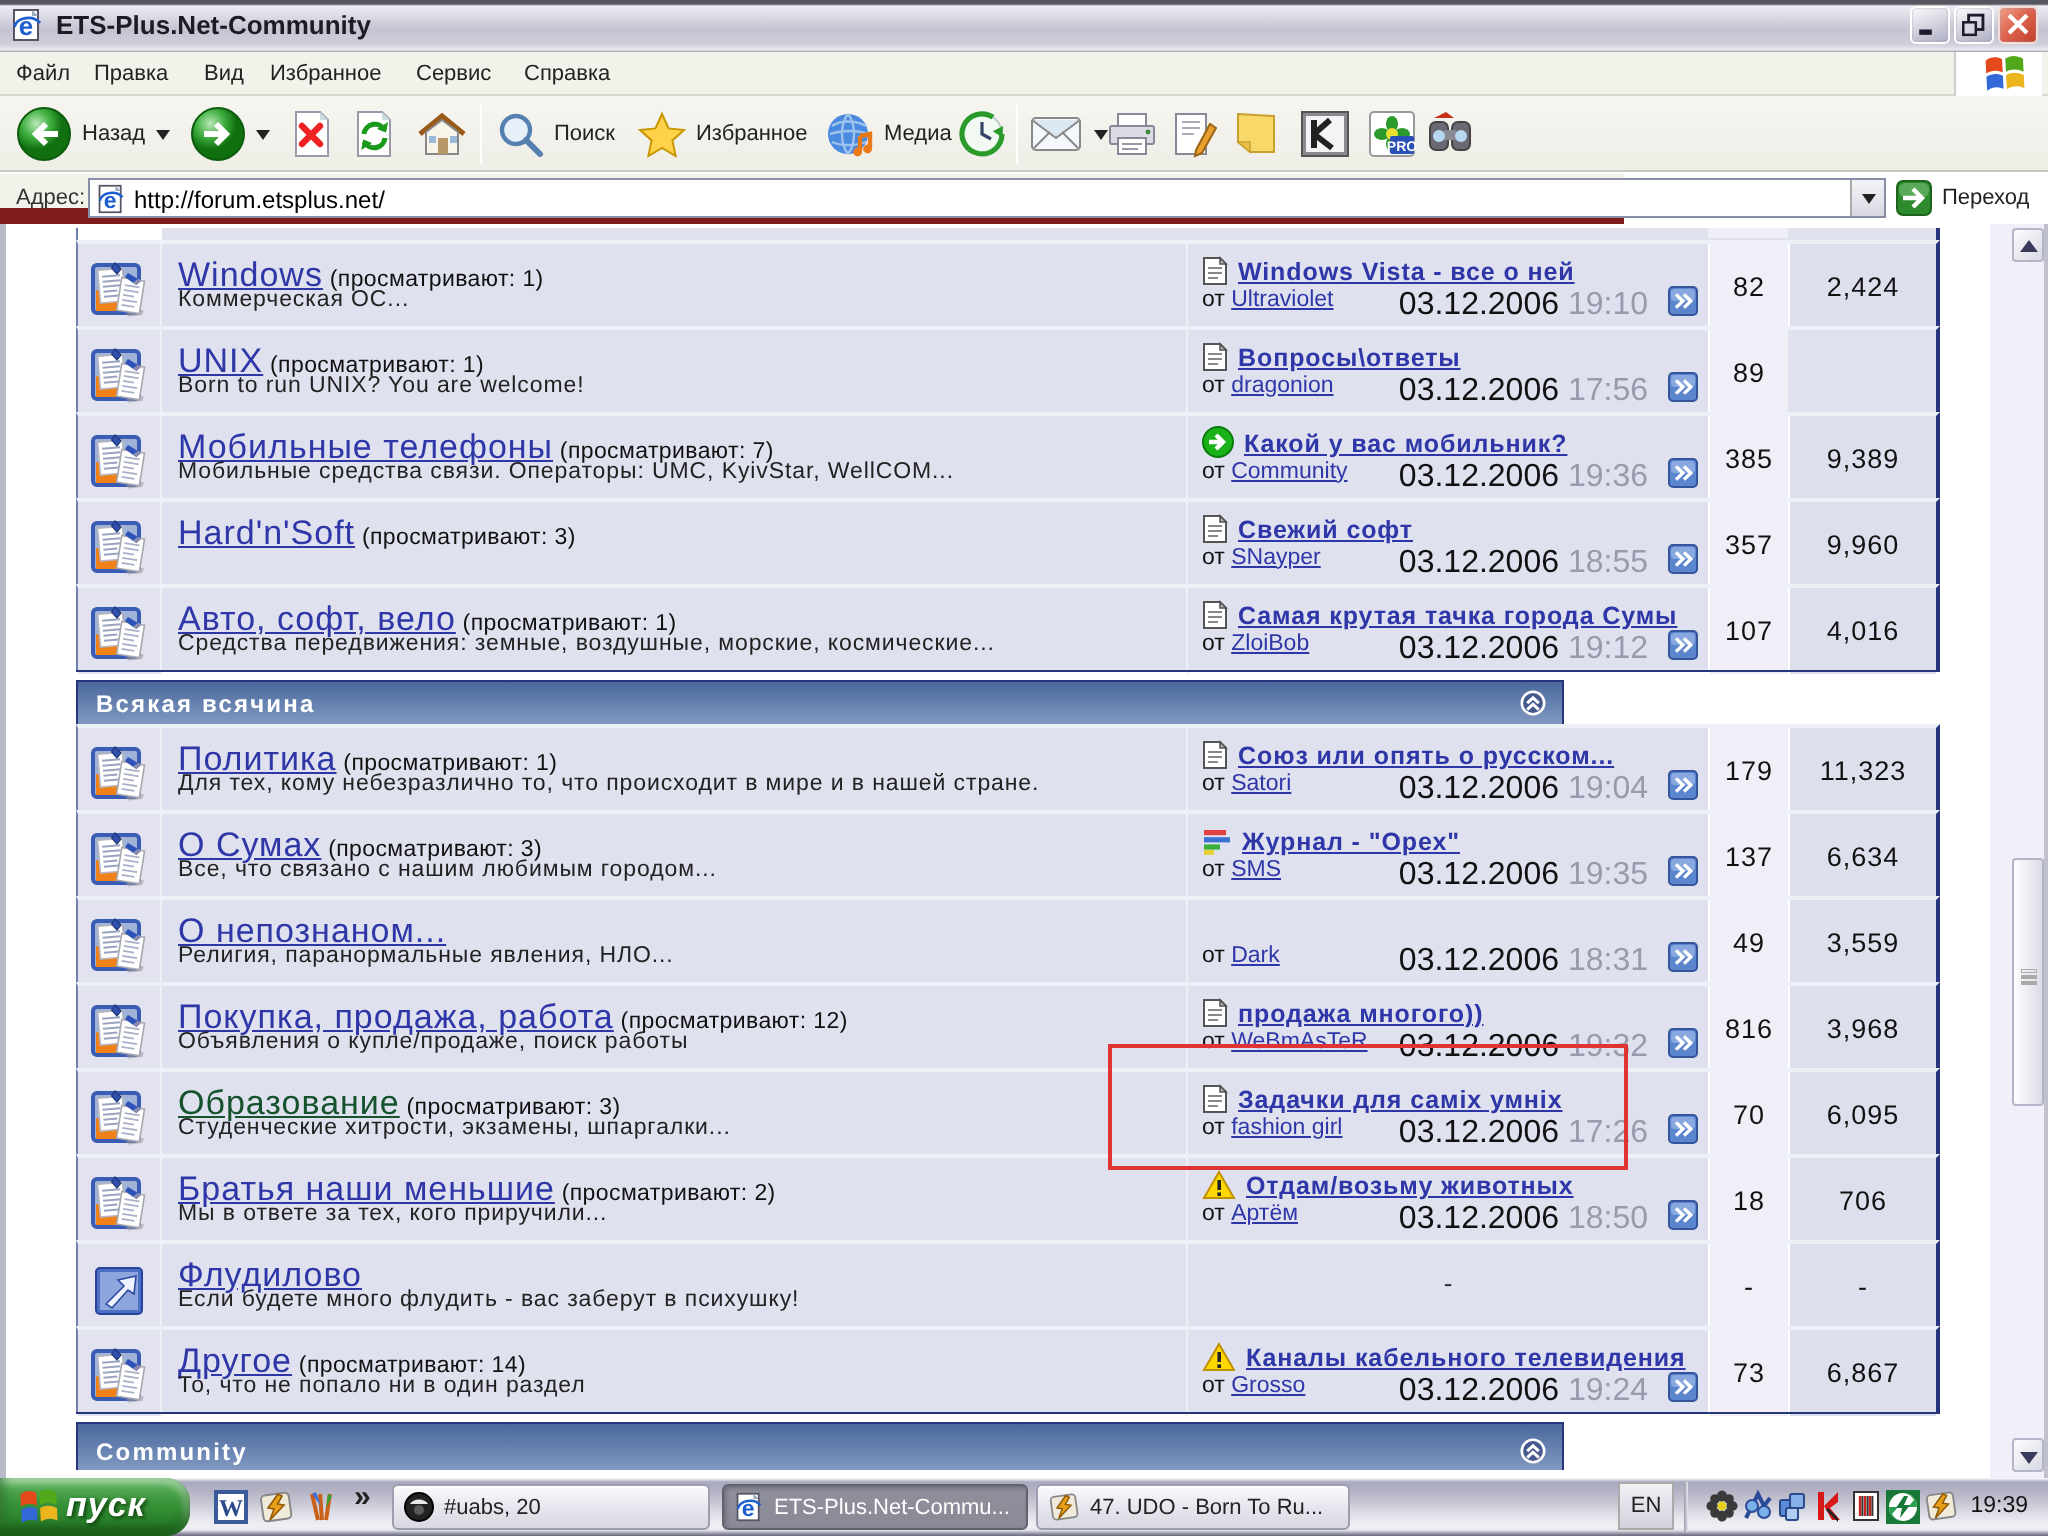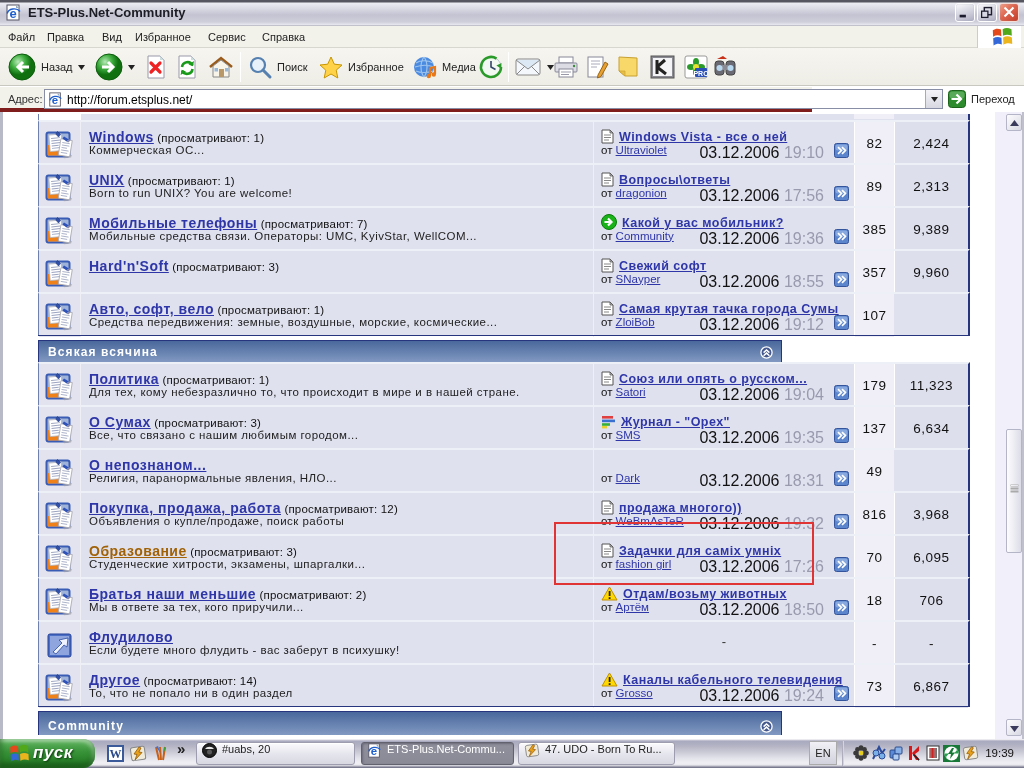--- a/index.html
+++ b/index.html
@@ -15,42 +15,42 @@
 .wg{position:absolute;left:0;top:0;width:100%;height:100%}
 
 #menubar{position:absolute;left:0;top:26px;width:1024px;height:22px;background:#f2f1ea;border-bottom:1px solid #d8d7cf}
 #menubar span{position:absolute;top:5px;font-size:11px;color:#222}
 #mlogo{position:absolute;left:977px;top:26px;width:44px;height:22px;background:#fff;border-left:1px solid #ccc}
 
 #toolbar{position:absolute;left:0;top:48px;width:1024px;height:38px;background:linear-gradient(#f6f5f0,#eeede6);border-bottom:1px solid #c9c8c0}
 .tb{position:absolute;top:0;height:38px;display:flex;align-items:center;font-size:11px;color:#222}
 .tsep{position:absolute;top:4px;width:1px;height:30px;background:#c8c7bf;border-right:1px solid #fff}
 
-#addrbar{position:absolute;left:0;top:87px;width:812px;height:25px;background:#f2f1ea;border-bottom:4px solid #7f1d1d}
+#addrbar{position:absolute;left:0;top:87px;width:812px;height:25px;background:#f2f1ea;border-bottom:8px solid #7f1d1d}
 #addrbar .lbl{position:absolute;left:8px;top:6px;font-size:11px;color:#333}
 #addrfield{position:absolute;left:44px;top:2px;width:899px;height:20px;background:#fff;border:1px solid #888ea6}
 #addrfield .atext{position:absolute;left:22px;top:3px;font-size:12px;color:#000}
 #addrdrop{position:absolute;right:0px;top:0px;width:17px;height:18px;background:linear-gradient(#f4f4f8,#d8d8e2);border-left:1px solid #aaa;text-align:center;font-size:8px;color:#222;line-height:18px}
 #gobtn{position:absolute;left:948px;top:3px}
 #gobtn span{position:absolute;left:23px;top:3px;font-size:11px;color:#222;width:60px}
 
 #content{position:absolute;left:0;top:112px;width:1024px;height:627px;background:#fff;border-left:3px solid #b9bac8}
 
 #vsb{position:absolute;left:995px;top:112px;width:29px;height:627px;background:#f1f0fa}
 .sbtn{position:absolute;left:11px;width:16px;height:17px;background:linear-gradient(135deg,#fdfdfe,#d8d8e4);border:1px solid #b5b5c8;border-radius:2px;text-align:center;font-size:9px;color:#3a3a4a;line-height:16px}
 #sthumb{position:absolute;left:11px;top:317px;width:16px;height:124px;background:linear-gradient(90deg,#fdfdfe,#dcdce8);border:1px solid #b5b5c8;border-radius:2px}
 #sthumb:after{content:"";position:absolute;left:4px;top:55px;width:7px;height:1px;box-shadow:0 0 0 0.5px #aaa,0 3px 0 0.5px #aaa,0 6px 0 0.5px #aaa}
 
 .row{position:absolute;left:38px;width:932px;height:43px;background:#dfe1ee;border-left:1px solid #6f7fae;border-right:2px solid #27357e;border-top:2px solid #eef0f8}
 .c-icon{position:absolute;left:0;top:0;width:42px;height:43px;border-right:1px solid #eef0f6;background:#e2e3ee}
 .c-icon svg{position:absolute;left:6px;top:8px}
 .c-main{position:absolute;left:43px;top:0;width:511px;height:43px}
 .fname{position:absolute;left:7px;top:6px;height:16px;white-space:nowrap}
-.flink{font-size:14px;font-weight:bold;color:#2e36a8;text-decoration:underline;letter-spacing:0.5px}
-.flink.orange{color:#a16207}
+.flink{font-size:17px;font-weight:normal;color:#2e36a8;text-decoration:underline;letter-spacing:0.5px}
+.flink.orange{color:#14532d}
 .view{font-size:11.5px;color:#111;letter-spacing:0.2px}
 .fdesc{position:absolute;left:7px;top:21.5px;font-size:11.5px;color:#222;white-space:nowrap;letter-spacing:0.45px}
 .c-lp{position:absolute;left:554px;top:0;width:261px;height:43px;border-left:1px solid #eef0f6}
 .lp1{position:absolute;left:7px;top:5px;height:16px;white-space:nowrap}
 .lpi{display:inline-block;vertical-align:-3px;margin-right:5px}
 .lplink{font-size:12.5px;font-weight:bold;color:#2e36a8;text-decoration:underline;letter-spacing:0.45px}
 .lp2{position:absolute;left:7px;top:21.5px;width:254px;font-size:11.5px;color:#111;white-space:nowrap}
 .ulink{color:#2e36a8;text-decoration:underline}
 .lpdate{position:absolute;right:31px;font-size:16px;color:#111}
 .gray{color:#9a9aae}
@@ -69,21 +69,21 @@
 
 #taskbar{position:absolute;left:0;top:739px;width:1024px;height:29px;
 background:linear-gradient(#ffffff 0,#a9a9bf 2px,#b4b4c5 7px,#cacad6 13px,#e2e2ea 19px,#f0f0f4 24px,#e8e8ee 26px,#8a8a9e 28px,#6a6a80 29px)}
 #startbtn{position:absolute;left:0;top:0;width:95px;height:29px;border-radius:0 12px 12px 0;
 background:linear-gradient(#8cc88c 0,#55ab55 4px,#389238 13px,#2b842b 22px,#1e6a1e 27px,#175717 29px);box-shadow:inset 0 -4px 7px #1a5c1a, inset -2px 2px 4px #b2dcb2}
 #startbtn .slogo{position:absolute;left:9px;top:4px}
 #startbtn .stext{position:absolute;left:33px;top:4px;color:#fff;font-size:17px;font-weight:bold;font-style:italic;text-shadow:1px 1px 2px #0a3a0a;letter-spacing:0.5px}
 .qlico{position:absolute;top:6px}
 .chev{position:absolute;left:177px;top:1px;font-size:15px;font-weight:bold;color:#222}
 .taskb{position:absolute;top:3px;height:23px;border-radius:3px;border:1px solid #9d9daf;
-background:linear-gradient(#fbfbfd,#e6e6ee 50%,#d8d8e2);box-shadow:inset 0 1px 0 #fff;font-size:11px;color:#222;display:flex;padding-left:5px}
+background:linear-gradient(#fbfbfd,#e6e6ee 50%,#d8d8e2);box-shadow:inset 0 1px 0 #fff;font-size:11px;color:#222;display:flex;align-items:center;padding-left:5px}
 .taskb.active{background:linear-gradient(#90909c,#8a8a96);box-shadow:inset 1px 1px 2px #6a6a7a;border-color:#62626f;color:#fff}
 .taskb svg,.taskb .ticon{margin-right:5px}
 #tray{position:absolute;left:806px;top:0;width:218px;height:19px}
 #trayen{position:absolute;left:3px;top:2px;width:28px;height:24px;background:linear-gradient(#f0f0f5,#d2d2de);border:1px solid #aaa;
 text-align:center;font-size:11px;color:#222;line-height:23px}
 #traysep{position:absolute;left:36px;top:2px;width:2px;height:25px;background:linear-gradient(90deg,#9a9aae,#e8e8f0)}
 #trayclock{position:absolute;right:10px;top:8px;font-size:11.5px;color:#111}
 .tico16{position:absolute;top:6px}
 </style></head>
 <body>
@@ -416,21 +416,20 @@
               <line x1="3" y1="11" x2="8" y2="11"></line>
             </g>
 </svg></span><a class="lplink">Вопросы\ответы</a></div>
       <div class="lp2"><span class="lpfrom">от <a class="ulink">dragonion</a></span><span class="lpdate">03.12.2006 <span class="gray">17:56</span></span><span class="gob"><svg width="15" height="15" viewBox="0 0 15 15">
 <rect x="0.5" y="0.5" width="14" height="14" rx="2" fill="#5b85cc" stroke="#34559c"></rect>
 <rect x="1.5" y="1.5" width="12" height="6" rx="2" fill="#88a9df"></rect>
 <path d="M4 4.2 L7.4 7.5 L4 10.8 M8 4.2 L11.4 7.5 L8 10.8" stroke="#fff" stroke-width="1.7" fill="none"></path>
 </svg></span></div>
     </div>
     <div class="c-rep">89</div>
-    <div class="c-views">2,313</div>
   </div>
 <div class="row" style="top:206px">
     <div class="c-icon">
       <svg width="29" height="29" viewBox="0 0 29 29">
 <rect x="1.5" y="2.5" width="23" height="24" rx="2" fill="#9fb2d8" stroke="#3a5cb4" stroke-width="2"></rect>
 <path d="M3 15 L24 18 L24 25.5 L3 25.5 Z" fill="#f08018"></path>
 <g transform="rotate(-5 11 13)">
           <rect x="4.5" y="4.5" width="12.5" height="16.5" fill="#fff" stroke="#b5b5bd" stroke-width="0.8"></rect>
 <g stroke="#9aa3c0" stroke-width="1">
             <line x1="6.5" y1="8" x2="15.5" y2="8"></line>
@@ -572,20 +571,21 @@
               <line x1="3" y1="11" x2="8" y2="11"></line>
             </g>
 </svg></span><a class="lplink">Самая крутая тачка города Сумы</a></div>
       <div class="lp2"><span class="lpfrom">от <a class="ulink">ZloiBob</a></span><span class="lpdate">03.12.2006 <span class="gray">19:12</span></span><span class="gob"><svg width="15" height="15" viewBox="0 0 15 15">
 <rect x="0.5" y="0.5" width="14" height="14" rx="2" fill="#5b85cc" stroke="#34559c"></rect>
 <rect x="1.5" y="1.5" width="12" height="6" rx="2" fill="#88a9df"></rect>
 <path d="M4 4.2 L7.4 7.5 L4 10.8 M8 4.2 L11.4 7.5 L8 10.8" stroke="#fff" stroke-width="1.7" fill="none"></path>
 </svg></span></div>
     </div>
     <div class="c-rep">107</div>
+    <div class="c-views">4,016</div>
   </div>
 <div style="position:absolute;left:38px;top:335px;width:932px;height:1px;background:#27357e"></div>
 <div class="secbar" style="top:340px">
     <span class="sectxt">Всякая всячина</span>
     <span class="colico"><svg width="13" height="13" viewBox="0 0 13 13">
 <circle cx="6.5" cy="6.5" r="5.6" fill="#46598f" stroke="#fff" stroke-width="1.3"></circle>
 <path d="M3.6 6.6 L6.5 3.9 L9.4 6.6 M3.6 9.8 L6.5 7.1 L9.4 9.8" stroke="#fff" stroke-width="1.5" fill="none"></path>
 </svg></span>
   </div>
 <div class="row" style="top:362px">
@@ -729,20 +729,21 @@
       <div class="fdesc">Религия, паранормальные явления, НЛО...</div>
     </div>
     <div class="c-lp">
       <div class="lp2"><span class="lpfrom">от <a class="ulink">Dark</a></span><span class="lpdate">03.12.2006 <span class="gray">18:31</span></span><span class="gob"><svg width="15" height="15" viewBox="0 0 15 15">
 <rect x="0.5" y="0.5" width="14" height="14" rx="2" fill="#5b85cc" stroke="#34559c"></rect>
 <rect x="1.5" y="1.5" width="12" height="6" rx="2" fill="#88a9df"></rect>
 <path d="M4 4.2 L7.4 7.5 L4 10.8 M8 4.2 L11.4 7.5 L8 10.8" stroke="#fff" stroke-width="1.7" fill="none"></path>
 </svg></span></div>
     </div>
     <div class="c-rep">49</div>
+    <div class="c-views">3,559</div>
   </div>
 <div class="row" style="top:491px">
     <div class="c-icon">
       <svg width="29" height="29" viewBox="0 0 29 29">
 <rect x="1.5" y="2.5" width="23" height="24" rx="2" fill="#9fb2d8" stroke="#3a5cb4" stroke-width="2"></rect>
 <path d="M3 15 L24 18 L24 25.5 L3 25.5 Z" fill="#f08018"></path>
 <g transform="rotate(-5 11 13)">
           <rect x="4.5" y="4.5" width="12.5" height="16.5" fill="#fff" stroke="#b5b5bd" stroke-width="0.8"></rect>
 <g stroke="#9aa3c0" stroke-width="1">
             <line x1="6.5" y1="8" x2="15.5" y2="8"></line>

